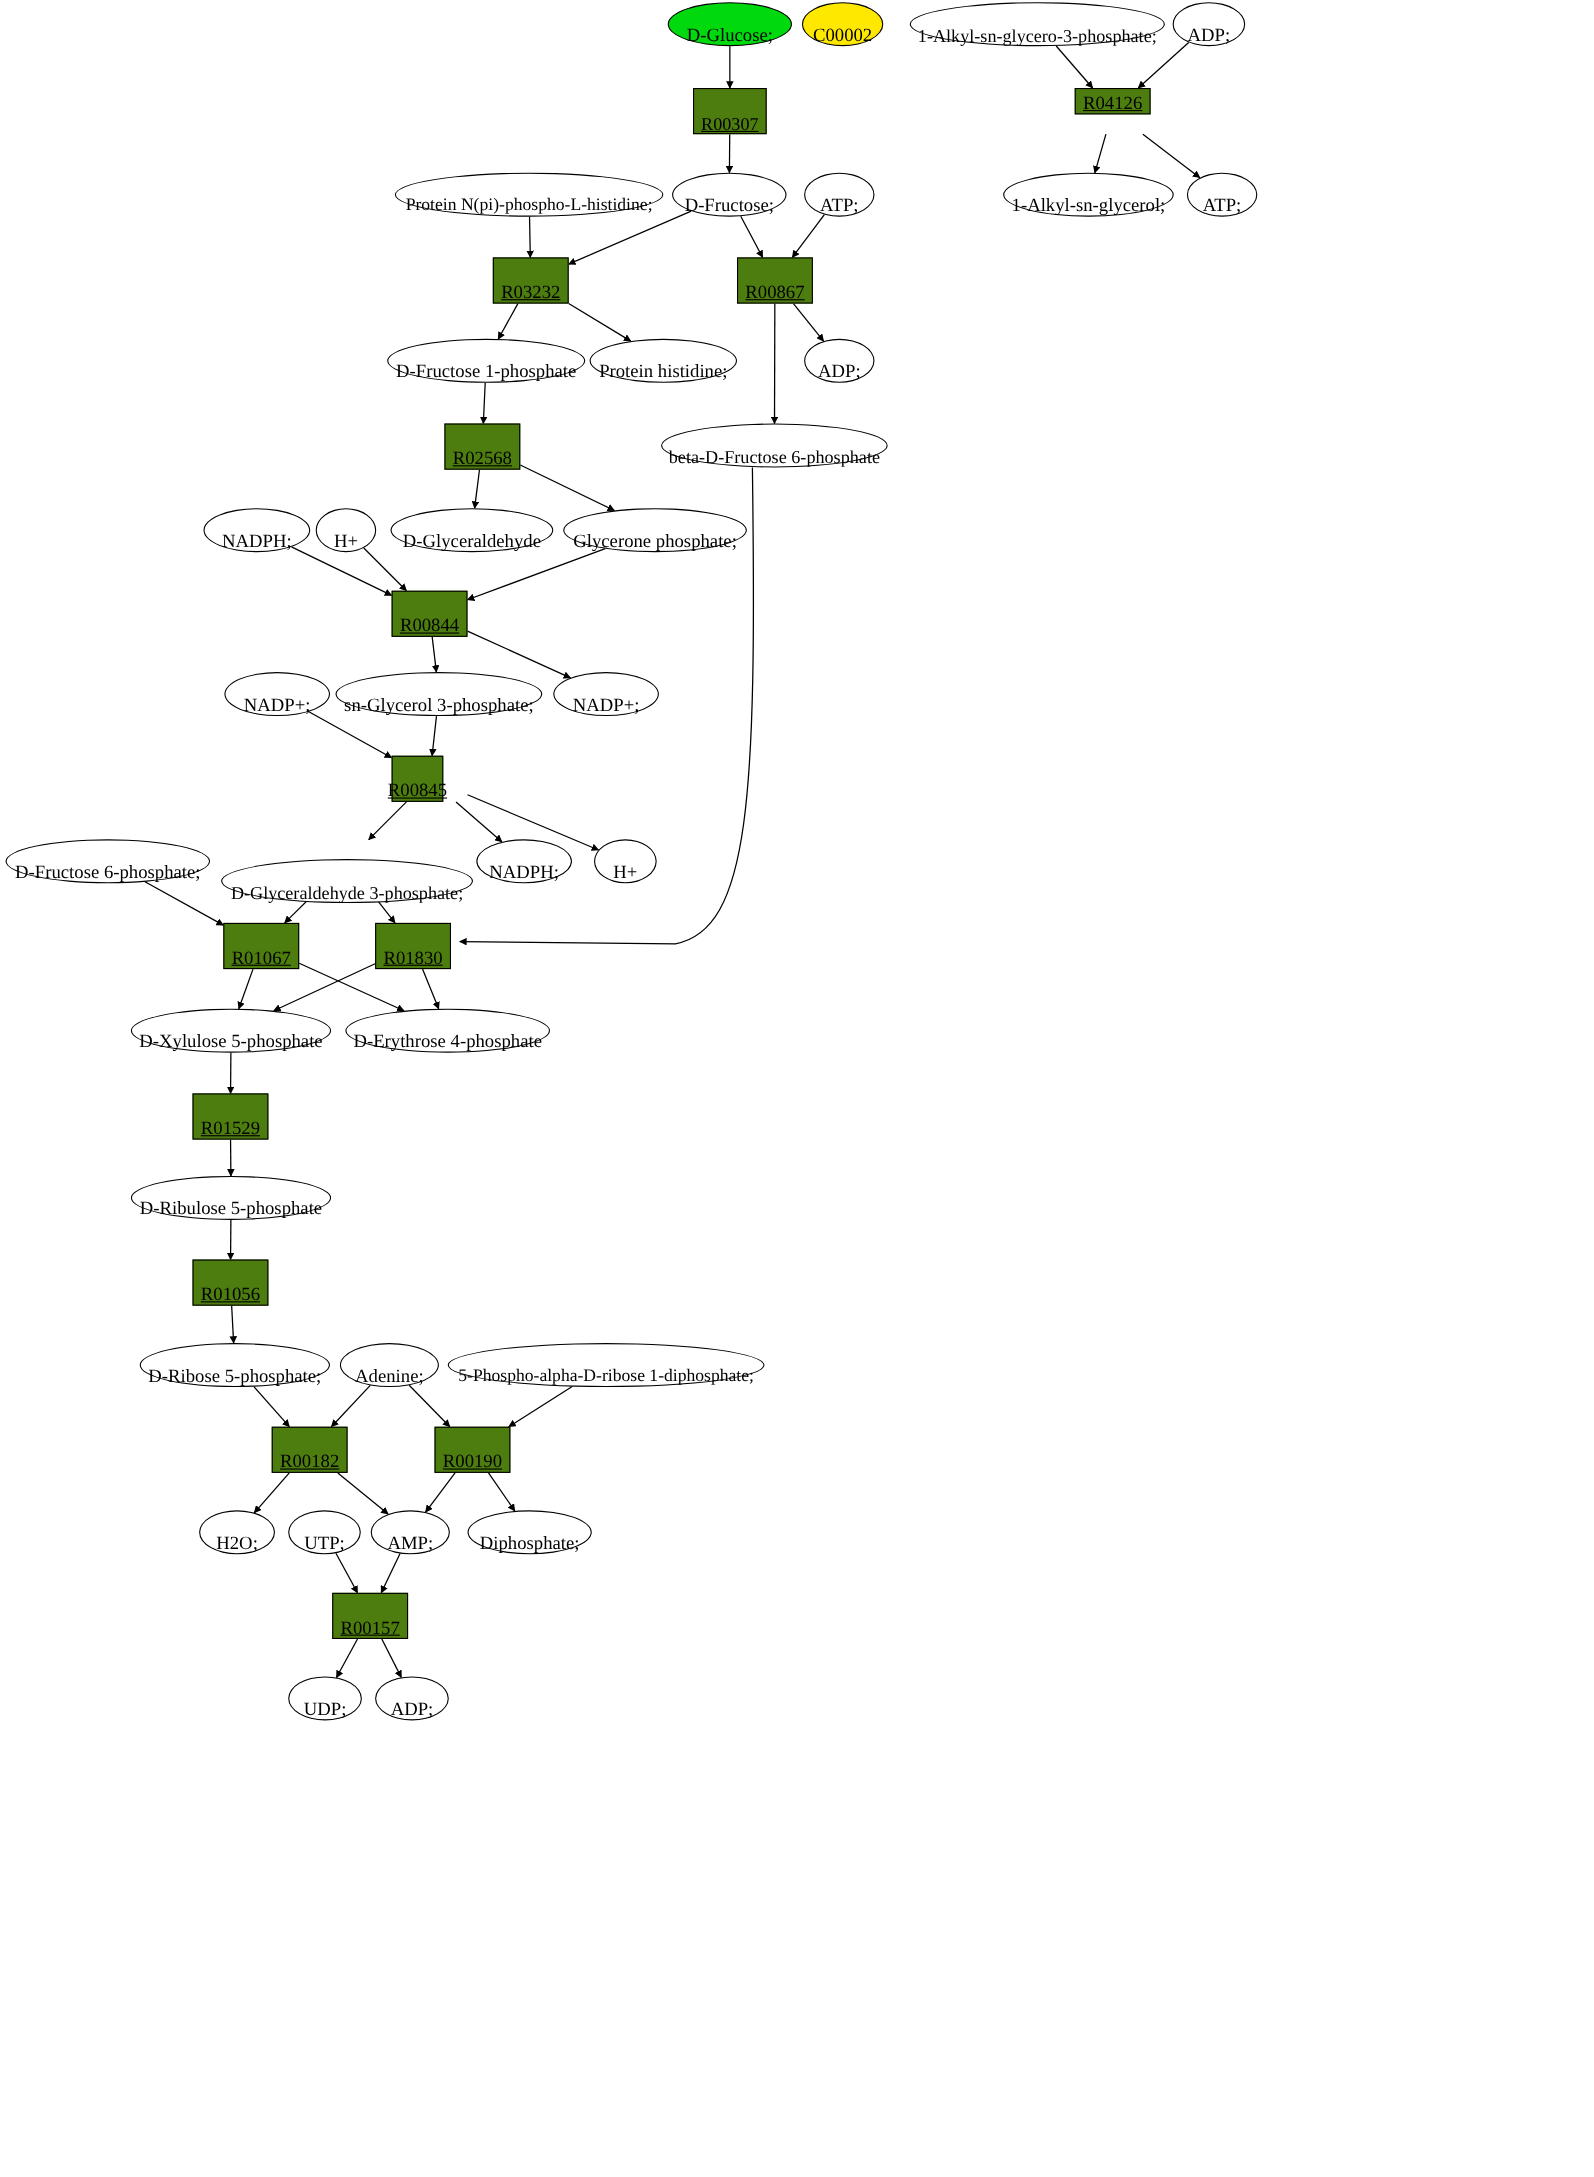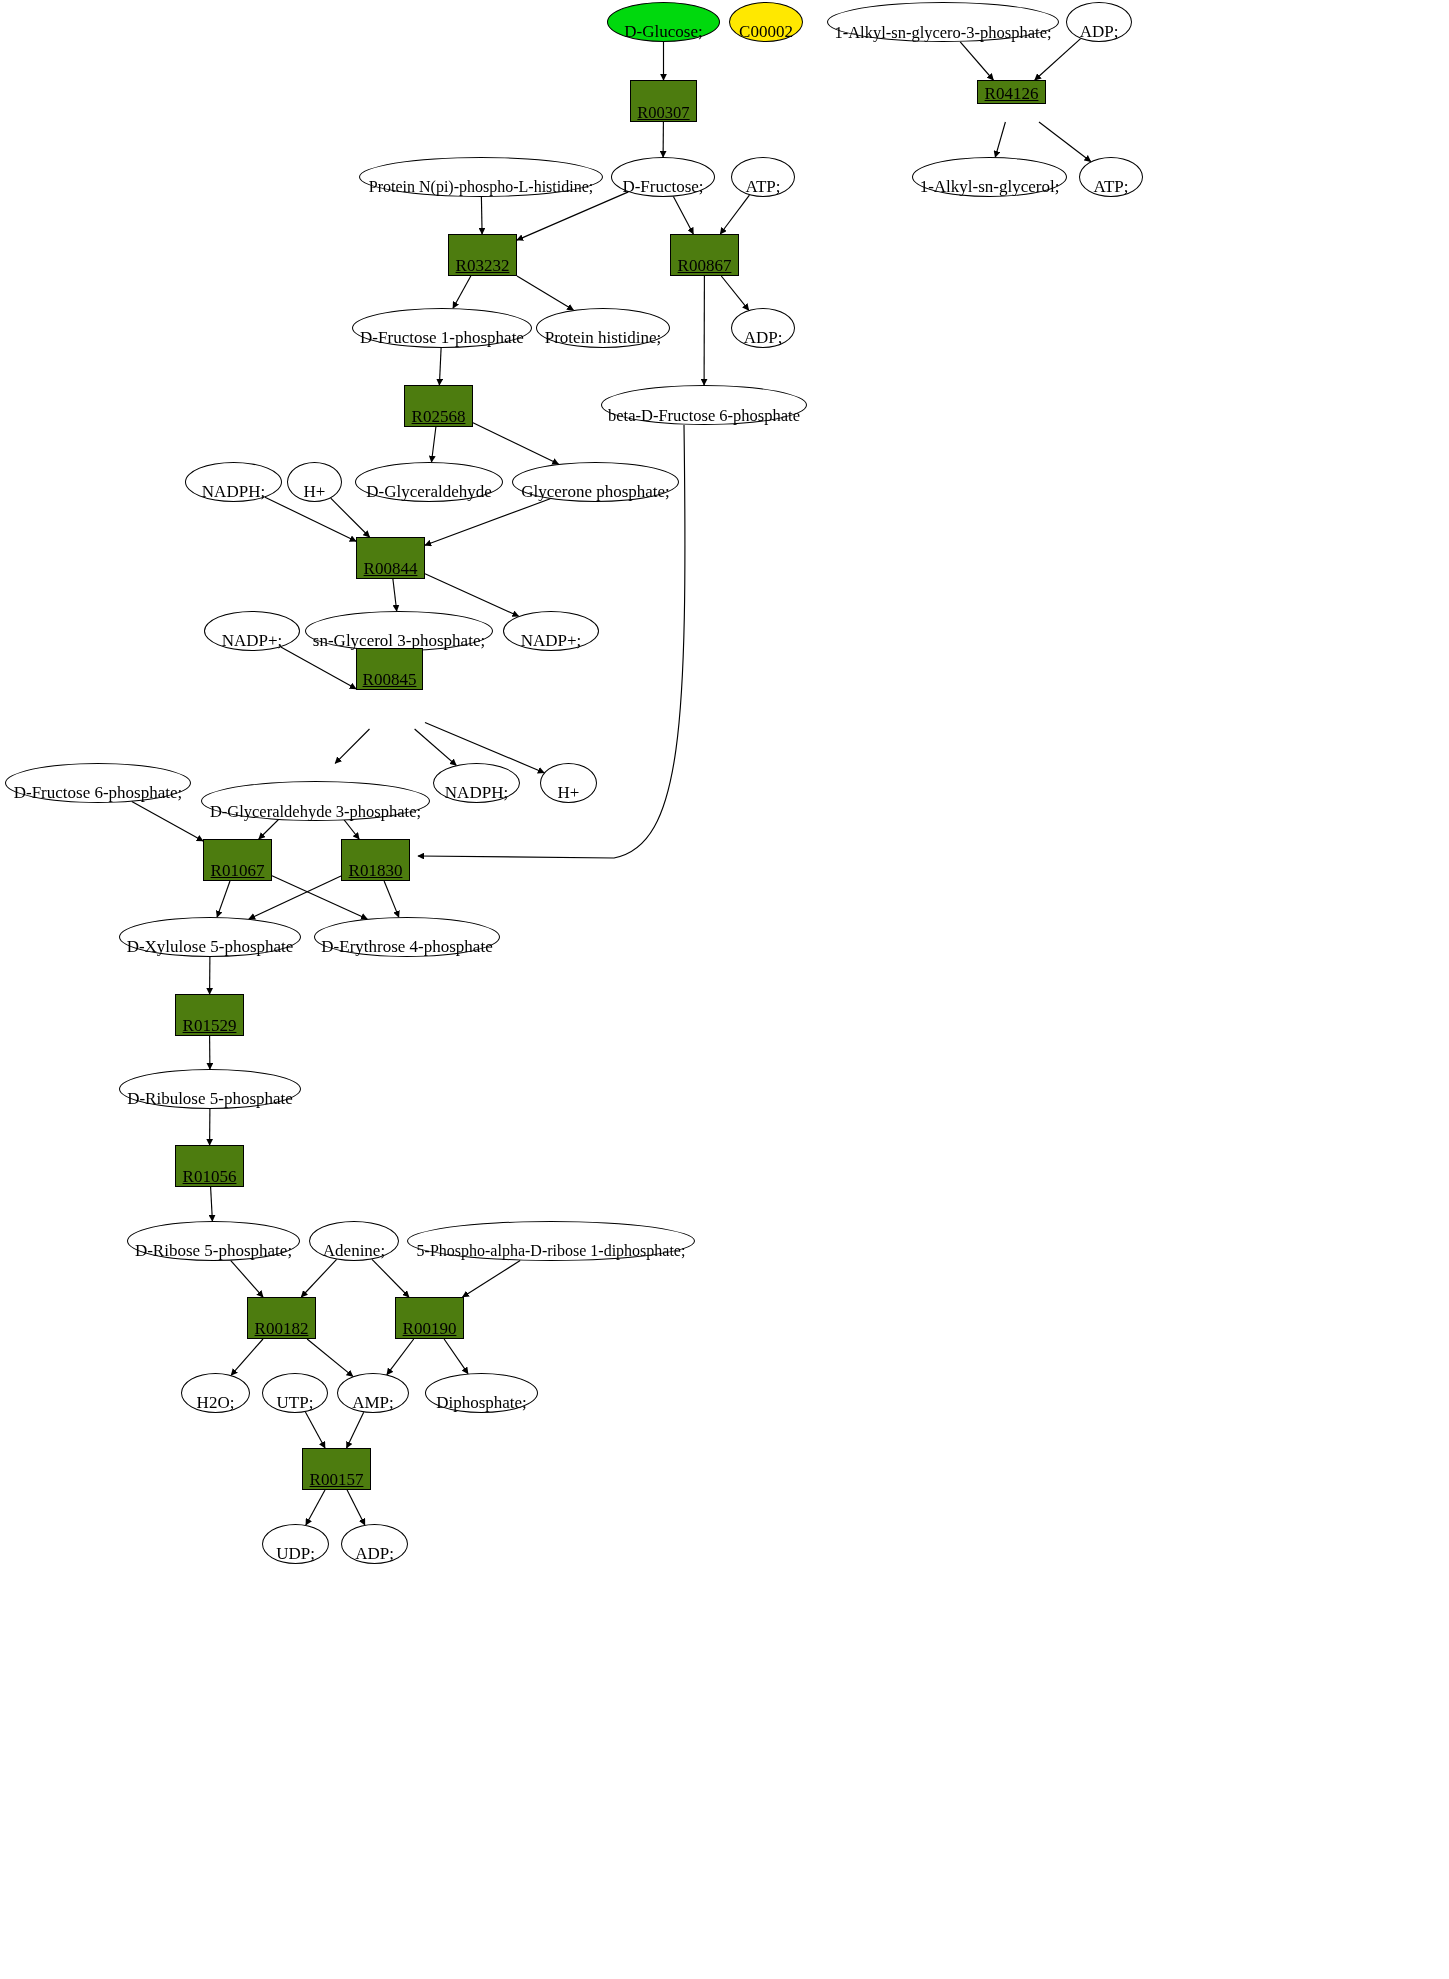--- a/index.html
+++ b/index.html
@@ -154,21 +154,21 @@
       </div>
       <div class="node compound" style="left: 204px; top: 611px; width: 96px; height: 40px;">
         <span>NADP+;</span>
       </div>
       <div class="node compound" style="left: 305px; top: 611px; width: 188px; height: 40px;">
         <span>sn-Glycerol 3-phosphate;</span>
       </div>
       <div class="node compound" style="left: 503px; top: 611px; width: 96px; height: 40px;">
         <span>NADP+;</span>
       </div>
-      <div class="node reaction" style="left: 356px; top: 648px; width: 67px; height: 42px;">
+      <div class="node reaction" style="left: 356px; top: 687px; width: 47px; height: 42px;">
         <span>R00845</span>
       </div>
       <div class="node compound" style="left: 5px; top: 763px; width: 186px; height: 40px;">
         <span>D-Fructose 6-phosphate;</span>
       </div>
       <div class="node compound" style="left: 201px; top: 781px; width: 229px; height: 40px;">
         <span style="font-size: 16.5px;">D-Glyceraldehyde 3-phosphate;</span>
       </div>
       <div class="node compound" style="left: 433px; top: 763px; width: 87px; height: 40px;">
         <span>NADPH;</span>

